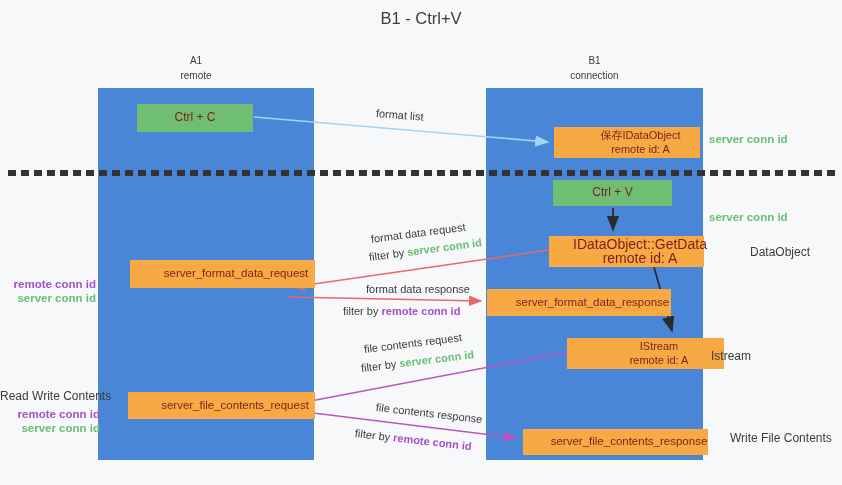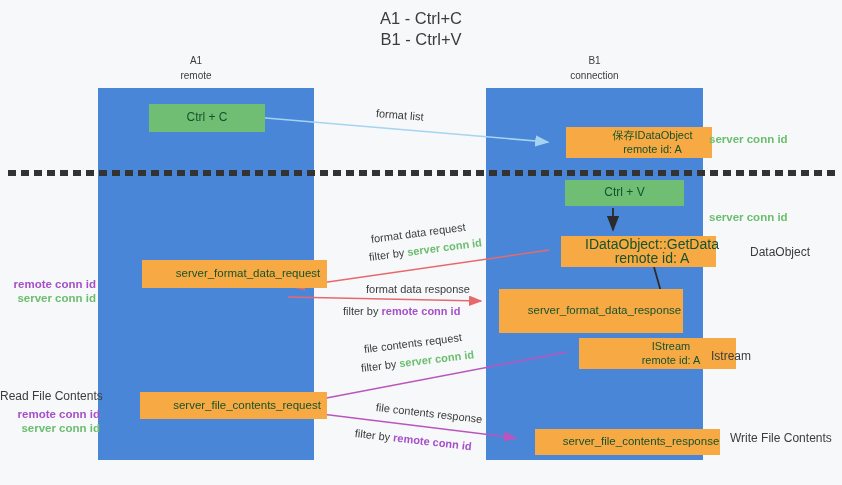--- a/index.html
+++ b/index.html
@@ -27,31 +27,31 @@
   #hdr-a1{left:88px;width:216px;}
   #hdr-b1{left:486px;width:217px;}
 
   .panel{position:absolute;background:var(--panel-blue);z-index:1;}
   #panel-a1{left:98px;top:88px;width:216px;height:372px;}
   #panel-b1{left:486px;top:88px;width:217px;height:372px;}
 
   .dash-line{position:absolute;left:8px;top:170px;width:830px;height:6px;z-index:5;
     background:repeating-linear-gradient(to right,#333 0 8px,transparent 8px 13px);}
 
-  .box{position:absolute;z-index:3;color:#14532d;display:flex;flex-direction:column;
+  .box{position:absolute;z-index:3;color:#7f1d1d;display:flex;flex-direction:column;
        align-items:center;justify-content:center;text-align:left;
-       font-size:11.5px;line-height:13.5px;white-space:nowrap;margin-left:12px;}
+       font-size:11.5px;line-height:13.5px;white-space:nowrap;}
   .box.green{background:var(--box-green);font-size:12px;}
   .box.orange{background:var(--box-orange);padding-left:27px;}
   #box-ctrl-c{left:137px;top:104px;width:116px;height:28px;}
   #box-save{left:554px;top:127px;width:119px;height:31px;font-size:11px;}
   #box-ctrl-v{left:553px;top:180px;width:119px;height:26px;}
   #box-getdata{left:549px;top:236px;width:128px;height:31px;font-size:14px;}
   #box-fmt-req{left:130px;top:260px;width:158px;height:28px;}
-  #box-fmt-resp{left:487px;top:289px;width:157px;height:44px;}
+  #box-fmt-resp{left:487px;top:289px;width:157px;height:27px;}
   #box-istream{left:567px;top:338px;width:130px;height:31px;font-size:11px;}
   #box-file-req{left:128px;top:392px;width:160px;height:27px;}
   #box-file-resp{left:523px;top:429px;width:158px;height:26px;}
 
   svg.overlay{position:absolute;left:0;top:0;z-index:2;}
 
   .alabel{position:absolute;z-index:4;font-size:11px;color:var(--text-dark);
           white-space:nowrap;transform-origin:left center;}
   .green-id{color:var(--text-green);font-weight:bold;}
   .purple-id{color:var(--text-purple);font-weight:bold;}
@@ -78,21 +78,20 @@
   #ann-left-pair1{left:0;top:277px;width:96px;}
   #ann-read{left:0;top:389px;width:93px;font-weight:normal;font-size:12px;color:var(--text-dark);}
   #ann-left-pair2{left:3px;top:407px;width:97px;}
 </style>
 </head>
 <body>
 
 <div class="canvas">
 
   <div class="title">
-    <div>A1 - Ctrl+C</div>
     <div>B1 - Ctrl+V</div>
   </div>
 
   <div class="col-header" id="hdr-a1">
     <div>A1</div>
     <div>remote</div>
   </div>
   <div class="col-header" id="hdr-b1">
     <div>B1</div>
     <div>connection</div>
@@ -185,21 +184,21 @@
   <div class="side green-id" id="ann-server-top">server conn id</div>
   <div class="side green-id" id="ann-server-mid">server conn id</div>
   <div class="side plain" id="ann-dataobject">DataObject</div>
   <div class="side plain" id="ann-istream">Istream</div>
   <div class="side plain" id="ann-write">Write File Contents</div>
 
   <div class="left-block" id="ann-left-pair1">
     <div class="purple-id">remote conn id</div>
     <div class="green-id">server conn id</div>
   </div>
-  <div class="left-block" id="ann-read">Read File Contents</div>
+  <div class="left-block" id="ann-read">Read Write Contents</div>
   <div class="left-block" id="ann-left-pair2">
     <div class="purple-id">remote conn id</div>
     <div class="green-id">server conn id</div>
   </div>
 
   <div class="dash-line"></div>
 
 </div>
 
 </body></html>

